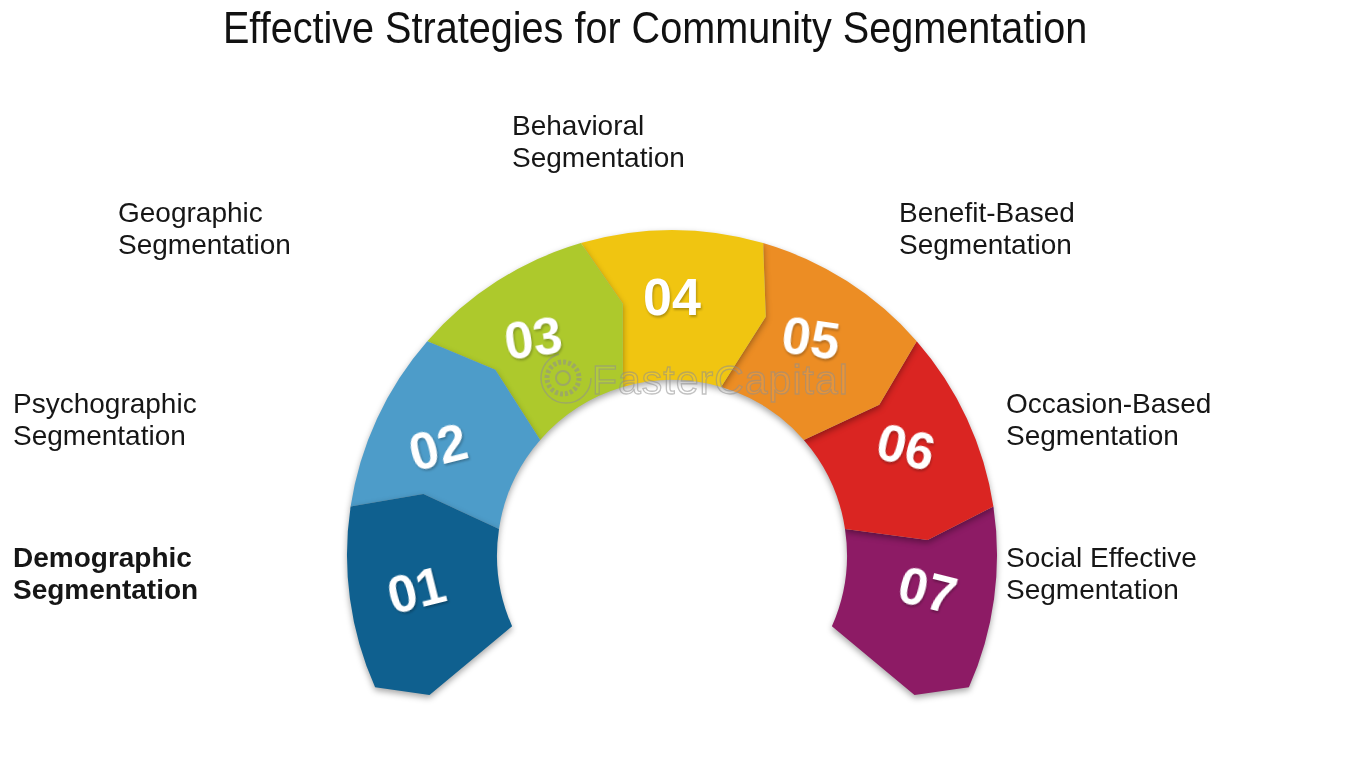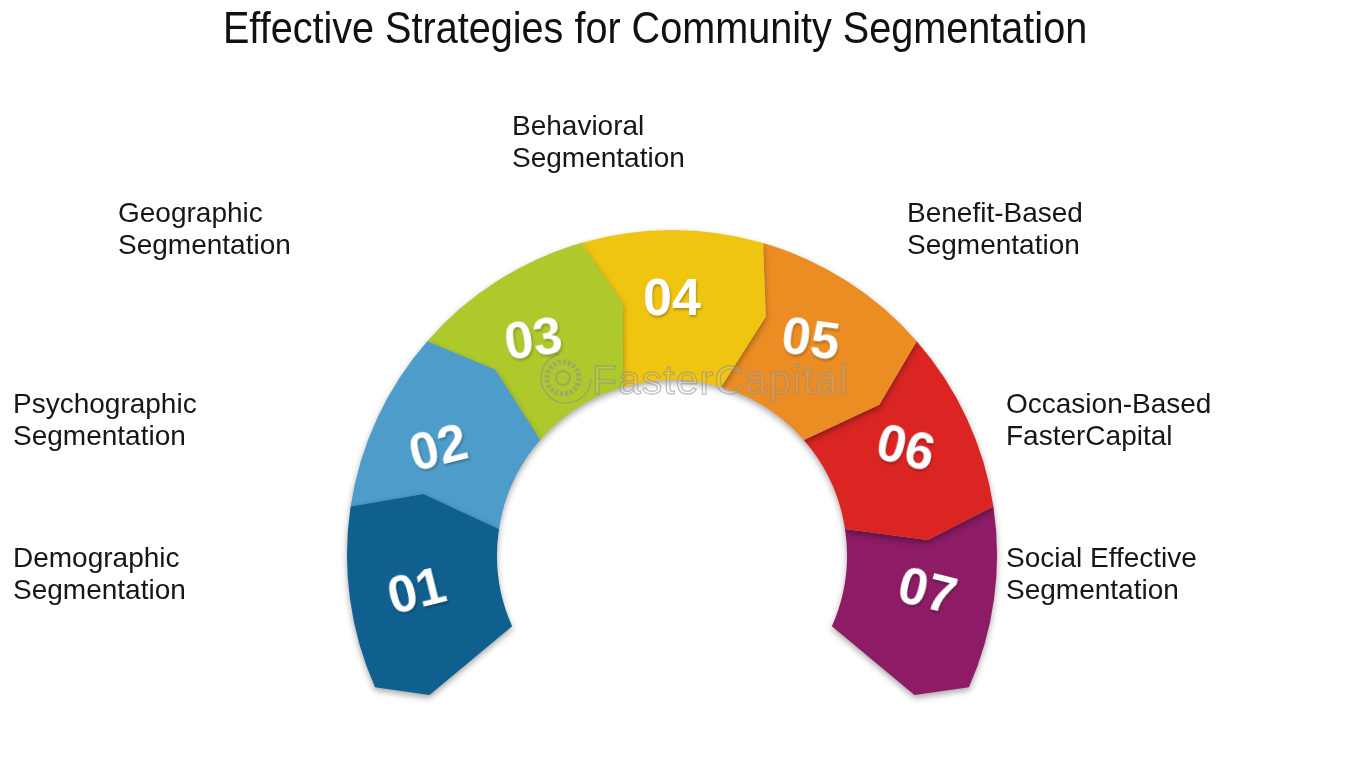--- a/index.html
+++ b/index.html
@@ -10,24 +10,24 @@
   .title{
     position:absolute;left:-20px;top:2px;width:1350px;text-align:center;
     font-size:45px;font-weight:400;color:#111;letter-spacing:0px;white-space:nowrap;
   }
   .title>span{display:inline-block;transform:scaleX(.88);transform-origin:center;}
   .seg-label{
     position:absolute;font-size:28px;line-height:32px;color:#161616;width:260px;
   }
   .lbl-behavioral{left:512px;top:110px;}
   .lbl-geographic{left:118px;top:197px;}
-  .lbl-benefit{left:899px;top:197px;margin-left:8px;}
+  .lbl-benefit{left:899px;top:197px;}
   .lbl-psychographic{left:13px;top:388px;}
   .lbl-occasion{left:1006px;top:388px;}
-  .lbl-demographic{left:13px;top:542px;}
+  .lbl-demographic{left:13px;top:542px;font-weight:bold;}
   .lbl-social{left:1006px;top:542px;}
   svg.ring{position:absolute;left:0;top:0;}
   path.seg{filter:drop-shadow(0 3px 3px rgba(0,0,0,.35));}
   text.segnum{
     font-family:"Liberation Sans", sans-serif;font-weight:bold;font-size:52px;
     filter:drop-shadow(1px 2px 1px rgba(0,0,0,.25));
   }
   .wm{opacity:.55;}
 </style>
 </head>
@@ -60,16 +60,16 @@
       <text x="810.9" y="337.6" fill="#ffffff" text-anchor="middle" dominant-baseline="central" class="segnum" transform="rotate(8.1 810.9 337.6)">05</text>
       <text x="906.1" y="446.5" fill="#ffffff" text-anchor="middle" dominant-baseline="central" class="segnum" transform="rotate(14.0 906.1 446.5)">06</text>
       <text x="927.7" y="589.6" fill="#ffffff" text-anchor="middle" dominant-baseline="central" class="segnum" transform="rotate(14.0 927.7 589.6)">07</text>
     </svg>
 
   <div class="seg-label lbl-demographic">Demographic Segmentation</div>
   <div class="seg-label lbl-geographic">Geographic Segmentation</div>
   <div class="seg-label lbl-psychographic">Psychographic Segmentation</div>
   <div class="seg-label lbl-behavioral">Behavioral Segmentation</div>
   <div class="seg-label lbl-benefit">Benefit-Based Segmentation</div>
-  <div class="seg-label lbl-occasion">Occasion-Based FasterCapital</div>
+  <div class="seg-label lbl-occasion">Occasion-Based Segmentation</div>
   <div class="seg-label lbl-social">Social Effective Segmentation</div>
 
 </div>
 
 </body></html>

